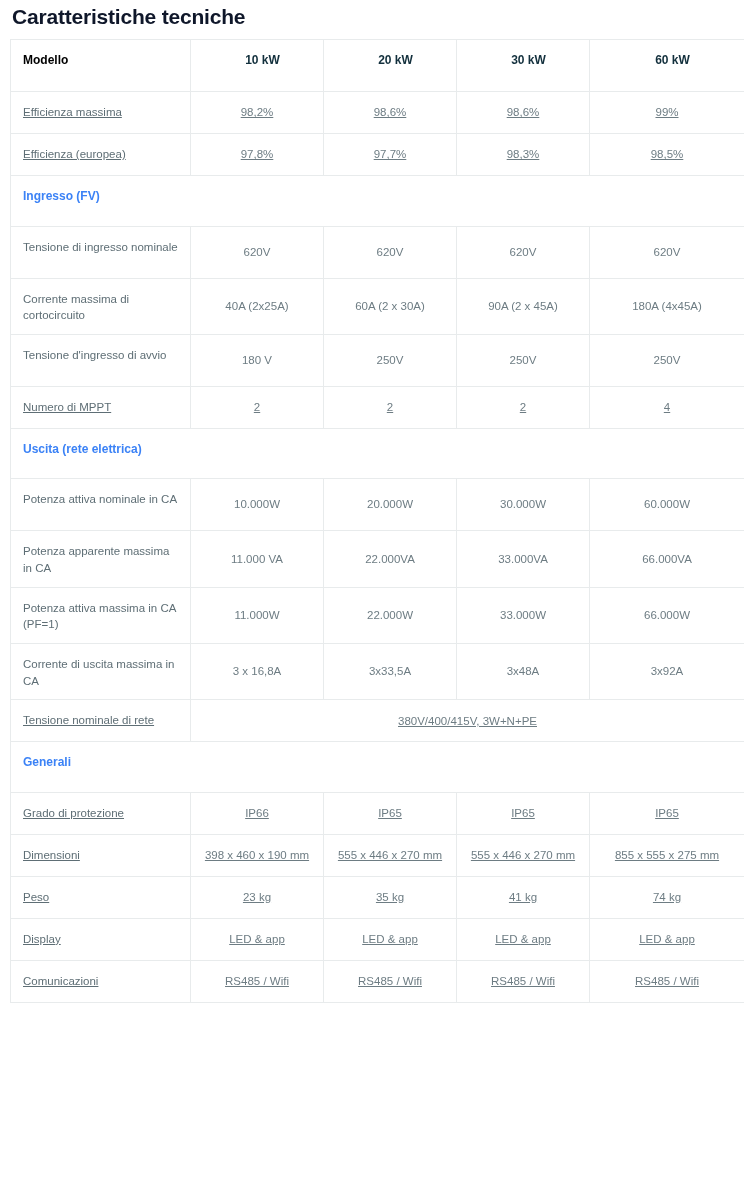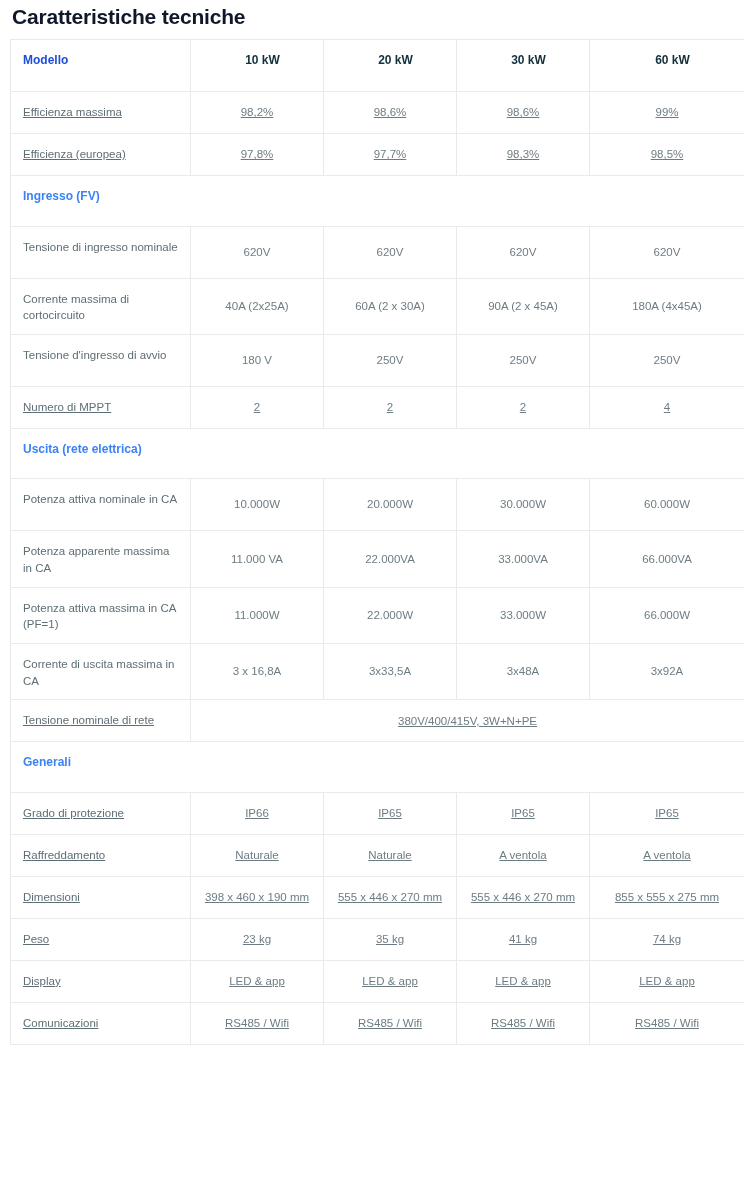--- a/index.html
+++ b/index.html
@@ -67,21 +67,21 @@
   
   td.value {
     text-align: center;
     color: #6d7c83;
     font-size: 11.5px;
     vertical-align: middle;
   }
 
   
   tr.header-row td {
-    color: #1d4ed8;
+    color: #000000;
     font-weight: bold;
     font-size: 12px;
     vertical-align: top;
     padding-top: 12px;
   }
   tr.header-row td.value {
     text-align: center;
     color: #13303d;
     padding-left: 23px;
   }
@@ -217,27 +217,20 @@
           <td colspan="5">Generali</td>
         </tr>
         <tr class="h-std">
           <td class="label">Grado di protezione</td>
           <td class="value">IP66</td>
           <td class="value">IP65</td>
           <td class="value">IP65</td>
           <td class="value">IP65</td>
         </tr>
         <tr class="h-std">
-          <td class="label">Raffreddamento</td>
-          <td class="value">Naturale</td>
-          <td class="value">Naturale</td>
-          <td class="value">A ventola</td>
-          <td class="value">A ventola</td>
-        </tr>
-        <tr class="h-std">
           <td class="label">Dimensioni</td>
           <td class="value">398 x 460 x 190 mm</td>
           <td class="value">555 x 446 x 270 mm</td>
           <td class="value">555 x 446 x 270 mm</td>
           <td class="value">855 x 555 x 275 mm</td>
         </tr>
         <tr class="h-std">
           <td class="label">Peso</td>
           <td class="value">23 kg</td>
           <td class="value">35 kg</td>

